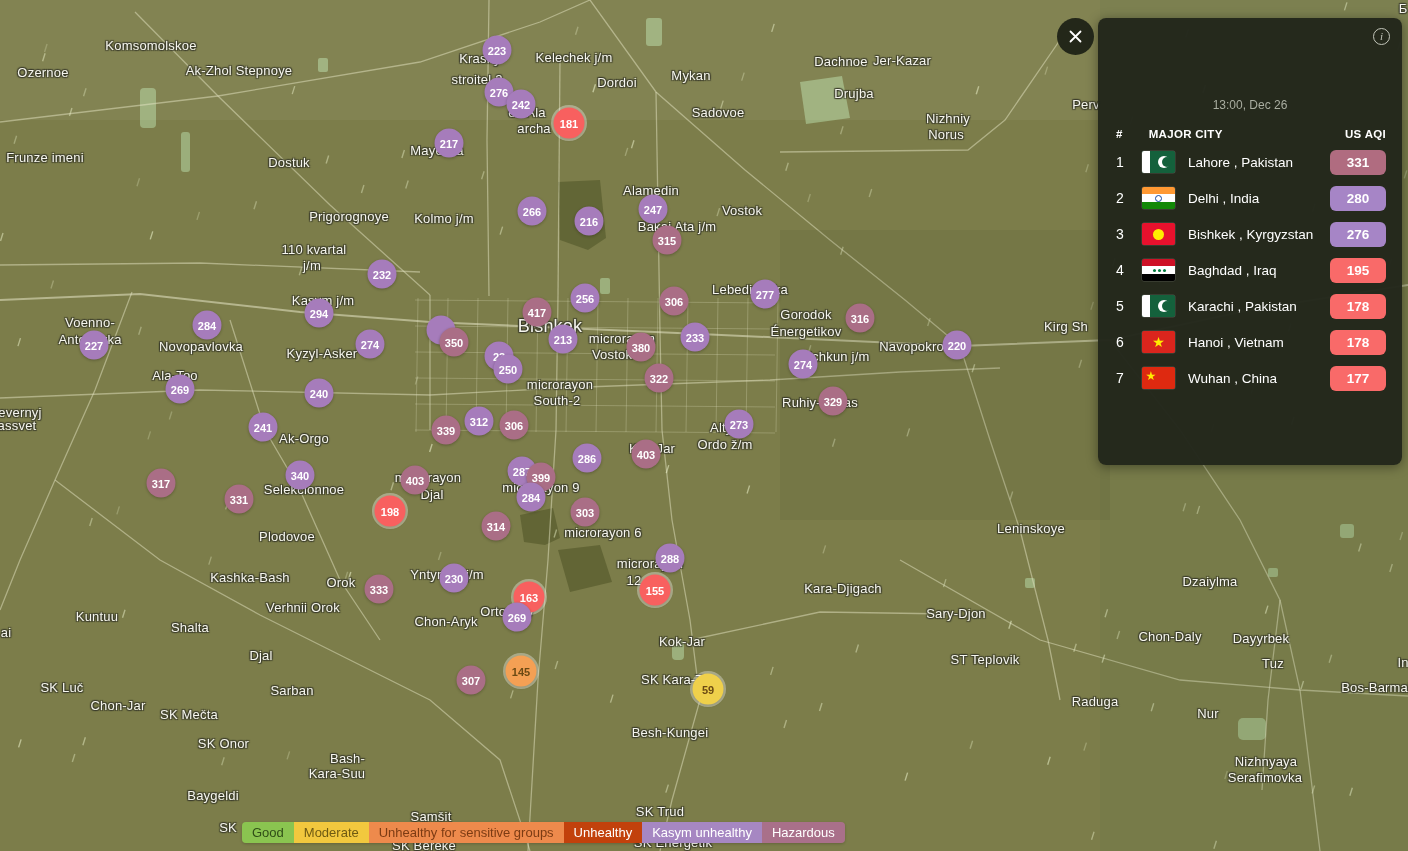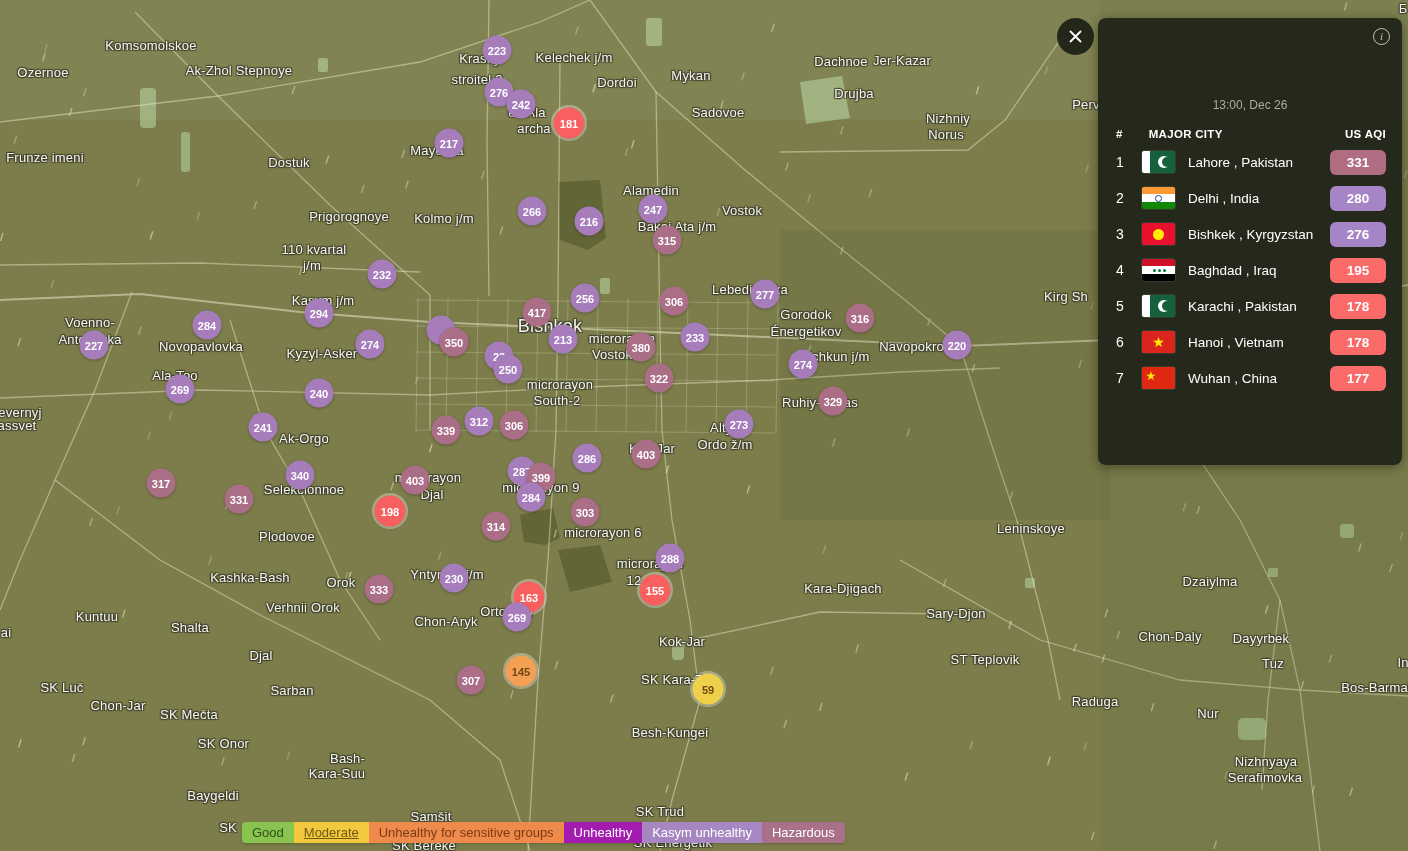--- a/index.html
+++ b/index.html
@@ -264,21 +264,21 @@
     <div class="map-label" style="left: 349px; top: 216px;">Prigorognoye</div>
     <div class="map-label" style="left: 444px; top: 218px;">Kolmo j/m</div>
     <div class="map-label" style="left: 742px; top: 210px;">Vostok</div>
     <div class="map-label" style="left: 677px; top: 226px;">Bakai Ata j/m</div>
     <div class="map-label" style="left: 314px; top: 249px;">110 kvartal</div>
     <div class="map-label" style="left: 312px; top: 265px;">j/m</div>
     <div class="map-label" style="left: 750px; top: 289px;">Lebedinovka</div>
     <div class="map-label" style="left: 323px; top: 300px;">Kasym j/m</div>
     <div class="map-label" style="left: 806px; top: 314px;">Gorodok</div>
     <div class="map-label" style="left: 806px; top: 331px;">Énergetikov</div>
-    <div class="map-label" style="left: 1066px; top: 296px;">Kirg Sh</div>
+    <div class="map-label" style="left: 1066px; top: 326px;">Kirg Sh</div>
     <div class="map-label" style="left: 90px; top: 322px;">Voenno-</div>
     <div class="map-label" style="left: 90px; top: 339px;">Antonovka</div>
     <div class="map-label" style="left: 201px; top: 346px;">Novopavlovka</div>
     <div class="map-label" style="left: 322px; top: 353px;">Kyzyl-Asker</div>
     <div class="map-label lg" style="left: 550px; top: 326px;">Bishkek</div>
     <div class="map-label" style="left: 622px; top: 338px;">microrayon</div>
     <div class="map-label" style="left: 612px; top: 354px;">Vostok</div>
     <div class="map-label" style="left: 836px; top: 356px;">Uchkun j/m</div>
     <div class="map-label" style="left: 922px; top: 346px;">Navopokrovka</div>
     <div class="map-label" style="left: 175px; top: 375px;">Ala-Too</div>
@@ -394,23 +394,23 @@
     <div class="marker ring" style="left: 655px; top: 590px; background: rgb(248, 96, 95); color: rgb(255, 255, 255);">155</div>
     <div class="marker ring" style="left: 529px; top: 597px; background: rgb(248, 96, 95); color: rgb(255, 255, 255);">163</div>
     <div class="marker" style="left: 517px; top: 617px; background: rgb(166, 124, 187); color: rgb(255, 255, 255);">269</div>
     <div class="marker" style="left: 471px; top: 680px; background: rgb(170, 110, 134); color: rgb(255, 255, 255);">307</div>
     <div class="marker ring" style="left: 521px; top: 671px; background: rgb(244, 160, 84); color: rgb(107, 74, 20);">145</div>
     <div class="marker ring" style="left: 708px; top: 689px; background: rgb(239, 208, 75); color: rgb(107, 74, 20);">59</div>
   </div>
 
 <div class="legend">
     <span class="legend-item" style="background: rgb(138, 196, 80); color: rgb(47, 77, 23);">Good</span>
-    <span class="legend-item" style="background: rgb(242, 200, 62); color: rgb(110, 90, 18); text-decoration: underline;">Moderate</span>
+    <span class="legend-item" style="background: rgb(242, 200, 62); color: rgb(110, 90, 18);">Moderate</span>
     <span class="legend-item" style="background: rgb(238, 138, 76); color: rgb(124, 59, 19);">Unhealthy for sensitive groups</span>
-    <span class="legend-item" style="background: #a21caf; color: rgb(255, 255, 255);">Unhealthy</span>
+    <span class="legend-item" style="background: #c2410c; color: rgb(255, 255, 255);">Unhealthy</span>
     <span class="legend-item" style="background: rgb(166, 135, 194); color: rgb(255, 255, 255);">Kasym unhealthy</span>
     <span class="legend-item" style="background: rgb(169, 112, 138); color: rgb(255, 255, 255);">Hazardous</span>
   </div>
 
 <div class="close-btn">
   <svg width="13" height="13" viewBox="0 0 13 13">
     <path d="M1.5,1.5 L11.5,11.5 M11.5,1.5 L1.5,11.5" stroke="#ffffff" stroke-width="1.8" stroke-linecap="round"></path>
   </svg>
 </div>
 

